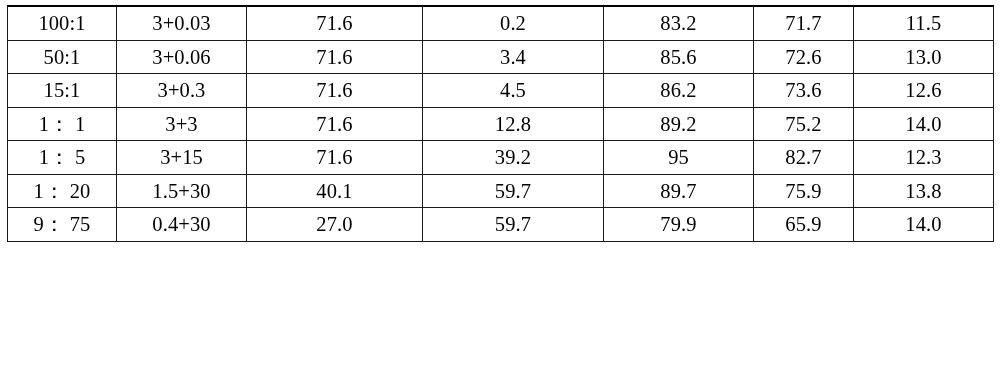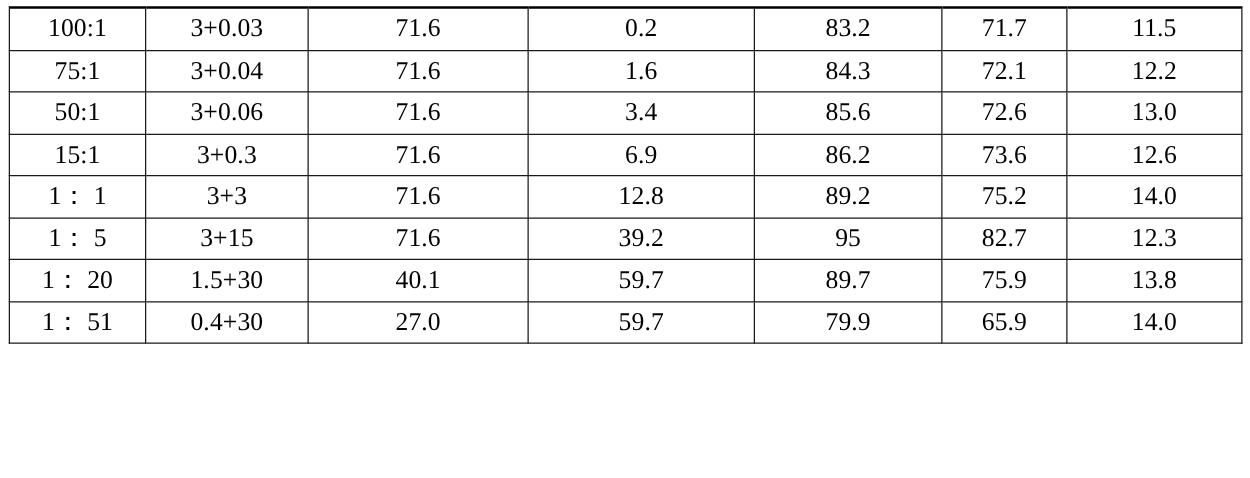--- a/index.html
+++ b/index.html
@@ -74,42 +74,33 @@
           <tr>
             <td>100:1</td>
             <td>3+0.03</td>
             <td>71.6</td>
             <td>0.2</td>
             <td>83.2</td>
             <td>71.7</td>
             <td>11.5</td>
           </tr>
           <tr>
-            <td>75:1</td>
-            <td>3+0.04</td>
-            <td>71.6</td>
-            <td>1.6</td>
-            <td>84.3</td>
-            <td>72.1</td>
-            <td>12.2</td>
-          </tr>
-          <tr>
             <td>50:1</td>
             <td>3+0.06</td>
             <td>71.6</td>
             <td>3.4</td>
             <td>85.6</td>
             <td>72.6</td>
             <td>13.0</td>
           </tr>
           <tr>
             <td>15:1</td>
             <td>3+0.3</td>
             <td>71.6</td>
-            <td>6.9</td>
+            <td>4.5</td>
             <td>86.2</td>
             <td>73.6</td>
             <td>12.6</td>
           </tr>
           <tr>
             <td>1： 1</td>
             <td>3+3</td>
             <td>71.6</td>
             <td>12.8</td>
             <td>89.2</td>
@@ -128,21 +119,21 @@
           <tr>
             <td>1： 20</td>
             <td>1.5+30</td>
             <td>40.1</td>
             <td>59.7</td>
             <td>89.7</td>
             <td>75.9</td>
             <td>13.8</td>
           </tr>
           <tr>
-            <td>1： 51</td>
+            <td>9： 75</td>
             <td>0.4+30</td>
             <td>27.0</td>
             <td>59.7</td>
             <td>79.9</td>
             <td>65.9</td>
             <td>14.0</td>
           </tr>
         </tbody>
     </table>
   </div>

